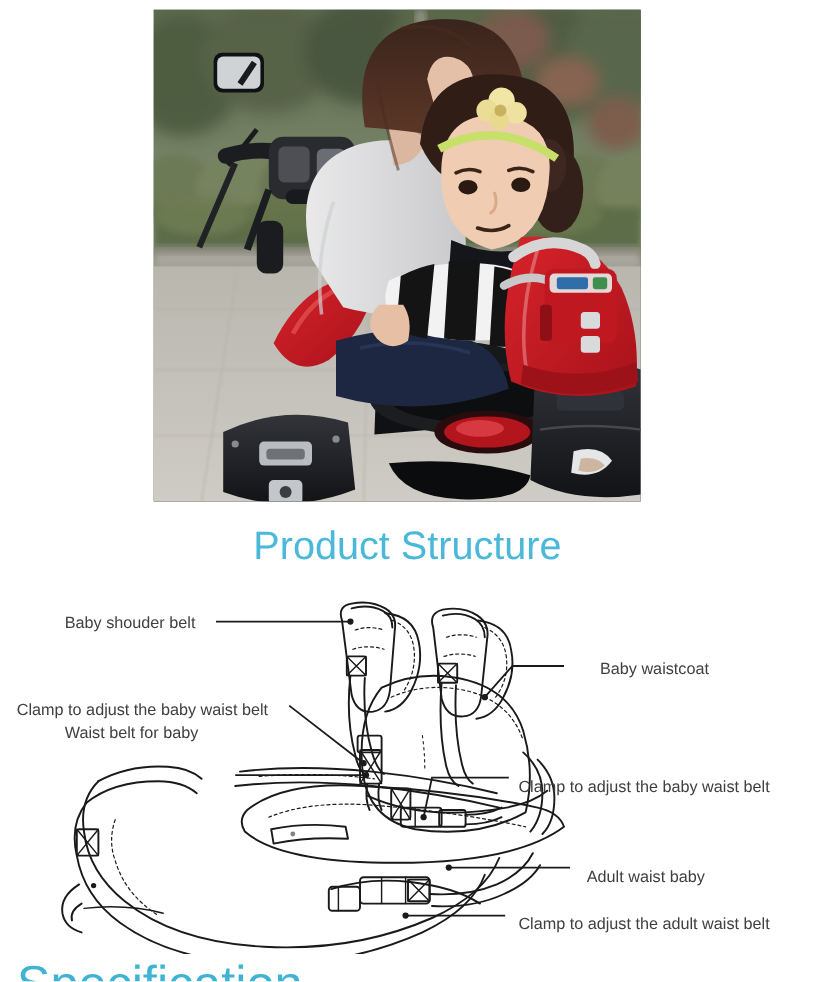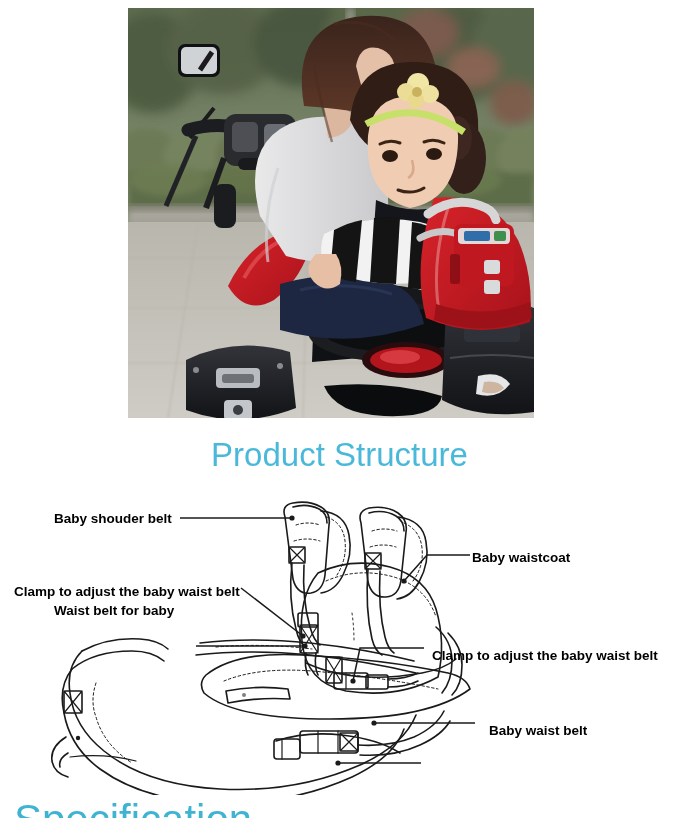--- a/index.html
+++ b/index.html
@@ -33,23 +33,23 @@
   
   .diagram{
     position:absolute;left:0;top:495px;width:679px;height:300px;
   }
   .diagram svg{display:block;width:679px;height:300px;}
 
   .lbl{
     position:absolute;
     font-size:13.5px;
     line-height:15px;
-    color:#000000;
+    color:#404040;
     white-space:nowrap;
-    font-weight:700;
+    font-weight:400;
   }
 
   
   .cut-head{
     position:absolute;left:0;top:797px;width:679px;height:21px;
     overflow:hidden;
   }
   .cut-head span{
     position:absolute;left:14px;top:0px;
     font-size:42px;line-height:46px;
@@ -392,24 +392,25 @@
     </svg>
 
   </div>
 
   <div class="lbl" style="left:54px;  top:511px;">Baby shouder belt</div>
 
   <div class="lbl" style="left:14px;  top:584px;">Clamp to adjust the baby waist belt</div>
 
   <div class="lbl" style="left:54px;  top:603px;">Waist belt for baby</div>
 
-  <div class="lbl" style="left:472px; top:550px;">Baby waistcoat</div>
+  <div class="lbl" style="left:500px; top:550px;">Baby waistcoat</div>
 
   <div class="lbl" style="left:432px; top:648px;">Clamp to adjust the baby waist belt</div>
 
-  <div class="lbl" style="left:489px; top:723px;">Baby waist belt</div>
-
+  <div class="lbl" style="left:489px; top:723px;">Adult waist baby</div>
+
+  <div class="lbl" style="left:432px; top:762px;">Clamp to adjust the adult waist belt</div>
 
   <div class="cut-head">
     <span style="color:#3fb3d2;">Specification</span>
   </div>
 
 </div>
 
 </body></html>

